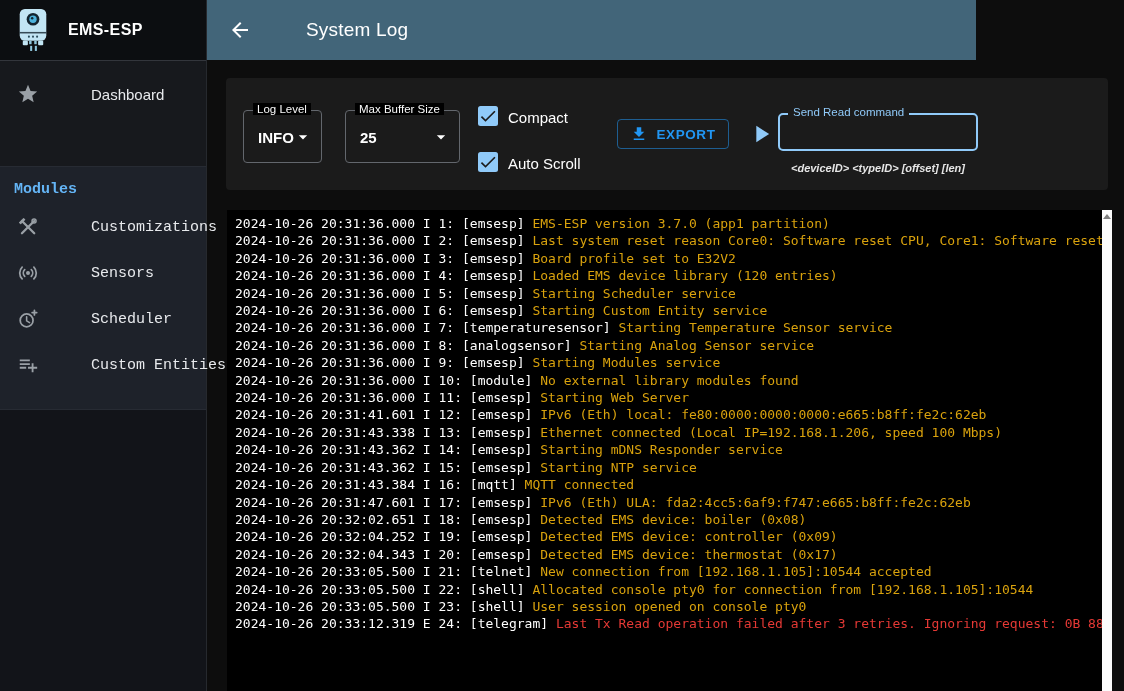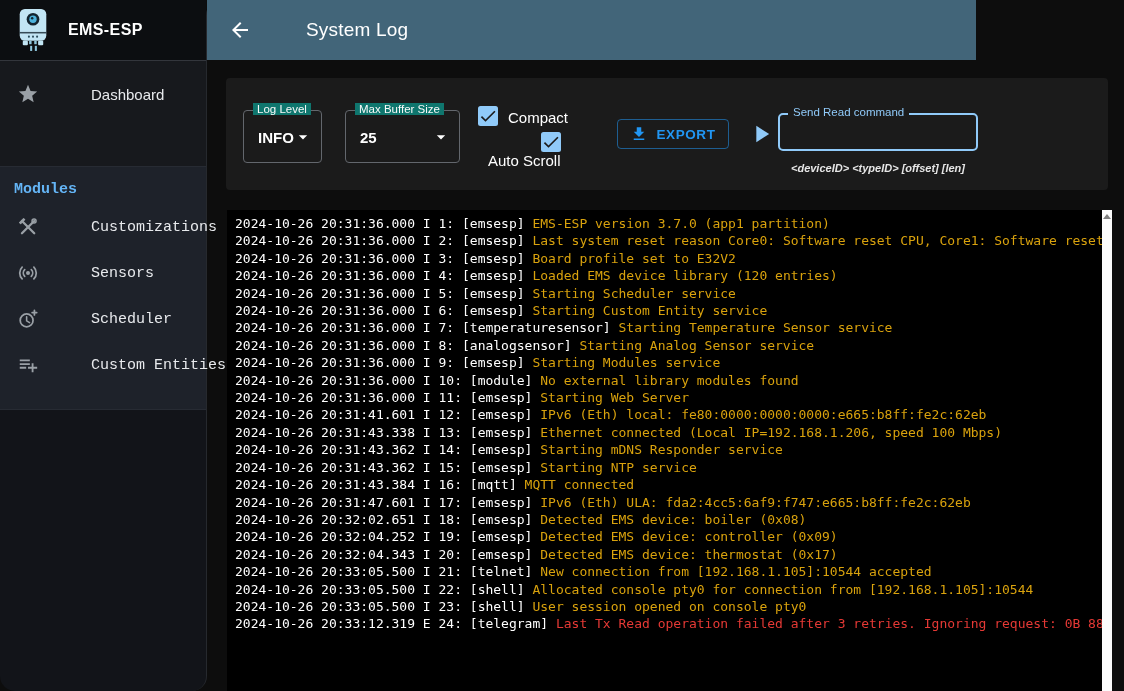--- a/index.html
+++ b/index.html
@@ -2,21 +2,21 @@
 <html style="--header-bg: #426579; --accent-blue: #90caf9; --button-blue: #2196f3; --checkbox-blue: #90caf9; --modules-title: #64b5f6; --log-bg: #000000; --log-prefix: #ffffff; --log-info: #d9a20d; --log-error: #e53935;"><head>
 <meta charset="utf-8">
 <style>
   * { margin:0; padding:0; box-sizing:border-box; }
   html,body { width:1124px; height:691px; overflow:hidden; background:#0d0d0d;
               font-family:"Liberation Sans", sans-serif; }
   #screen { position:relative; width:1124px; height:691px; background:#0d0d0d; }
 
   
   .sidebar { position:absolute; left:0; top:0; width:207px; height:691px;
-             background:#121419; border-right:1px solid #26292e; display:flex; flex-direction:column;border-radius:15px; }
+             background:#121419; border-right:1px solid #26292e; display:flex; flex-direction:column; }
   .logo-row { height:61px; background:#0c0e11; border-bottom:1px solid #33363c;
               display:flex; align-items:center; padding-left:14px; flex:0 0 auto; }
   .logo-row .app-title { margin-left:16px; color:#ffffff; font-size:16px; font-weight:bold; letter-spacing:.4px; }
   .nav-main { height:105px; background:#17191d; padding-top:10px; flex:0 0 auto; }
   .nav-modules { height:244px; background:#1e222a; border-top:1px solid #272b33;
                  border-bottom:1px solid #272b33; padding-top:14px; flex:0 0 auto;font-family:Liberation Mono, monospace; }
   .section-title { color:var(--modules-title,#64b5f6); font-size:15px; font-weight:bold;
                    margin:0 0 6px 14px; }
   .nav-item { height:46px; display:flex; align-items:center; padding-left:17px; cursor:pointer; }
   .nav-icon { width:22px; height:22px; flex:0 0 auto; }
@@ -25,30 +25,30 @@
   
   .header { position:absolute; left:207px; top:0; width:769px; height:60px;
             background:var(--header-bg,#426579); display:flex; align-items:center;gap:41px; }
   .back-btn { margin-left:21px; width:24px; height:24px; cursor:pointer; }
   .page-title { margin-left:13px; color:#ffffff; font-size:19px; font-weight:500; letter-spacing:.2px; }
 
   
   .controls-panel { position:absolute; left:226px; top:78px; width:882px; height:112px;
                     background:#1b1b1b; border-radius:4px; }
   .outlined { position:absolute; border:1px solid #63676d; border-radius:4px; cursor:pointer; }
-  .outlined .fld-label { position:absolute; top:-8px; left:9px; background:#0f766e; padding:0 4px;
+  .outlined .fld-label { position:absolute; top:-8px; left:9px; background:#000000; padding:0 4px;
                          font-size:11.5px; color:#fafafa; white-space:nowrap; }
   .fld-value { position:absolute; left:14px; top:50%; transform:translateY(-50%);
                color:#ffffff; font-size:15px; font-weight:bold; }
   .caret { position:absolute; right:8px; top:50%; transform:translateY(-50%); width:20px; height:20px; }
   #log-level-select { left:17px; top:32px; width:79px; height:53px; }
   #buffer-select    { left:119px; top:32px; width:115px; height:53px; }
 
   .check-row { position:absolute; left:252px; height:22px; display:flex; align-items:flex-end; cursor:pointer; }
-  #compact-row { top:26px; } #autoscroll-row { top:54px;flex-direction:column; }
+  #compact-row { top:26px; } #autoscroll-row { top:72px; }
   .checkbox { width:20px; height:20px; border-radius:2.5px; background:#3a3a3a; }
   .check-row.checked .checkbox { background:var(--checkbox-blue,#90caf9); }
   .checkbox svg { display:none; }
   .check-row.checked .checkbox svg { display:block; }
   .check-label { margin-left:10px; color:#ffffff; font-size:15px; font-weight:500; }
 
   .export-btn { position:absolute; left:391px; top:41px; width:112px; height:30px;
                 border:1px solid rgba(33,150,243,.55); border-radius:4px; background:transparent;
                 display:flex; align-items:center; justify-content:center; gap:8px; cursor:pointer; }
   .export-btn span { color:var(--button-blue,#2196f3); font-size:13.5px; font-weight:bold; letter-spacing:.6px; }

